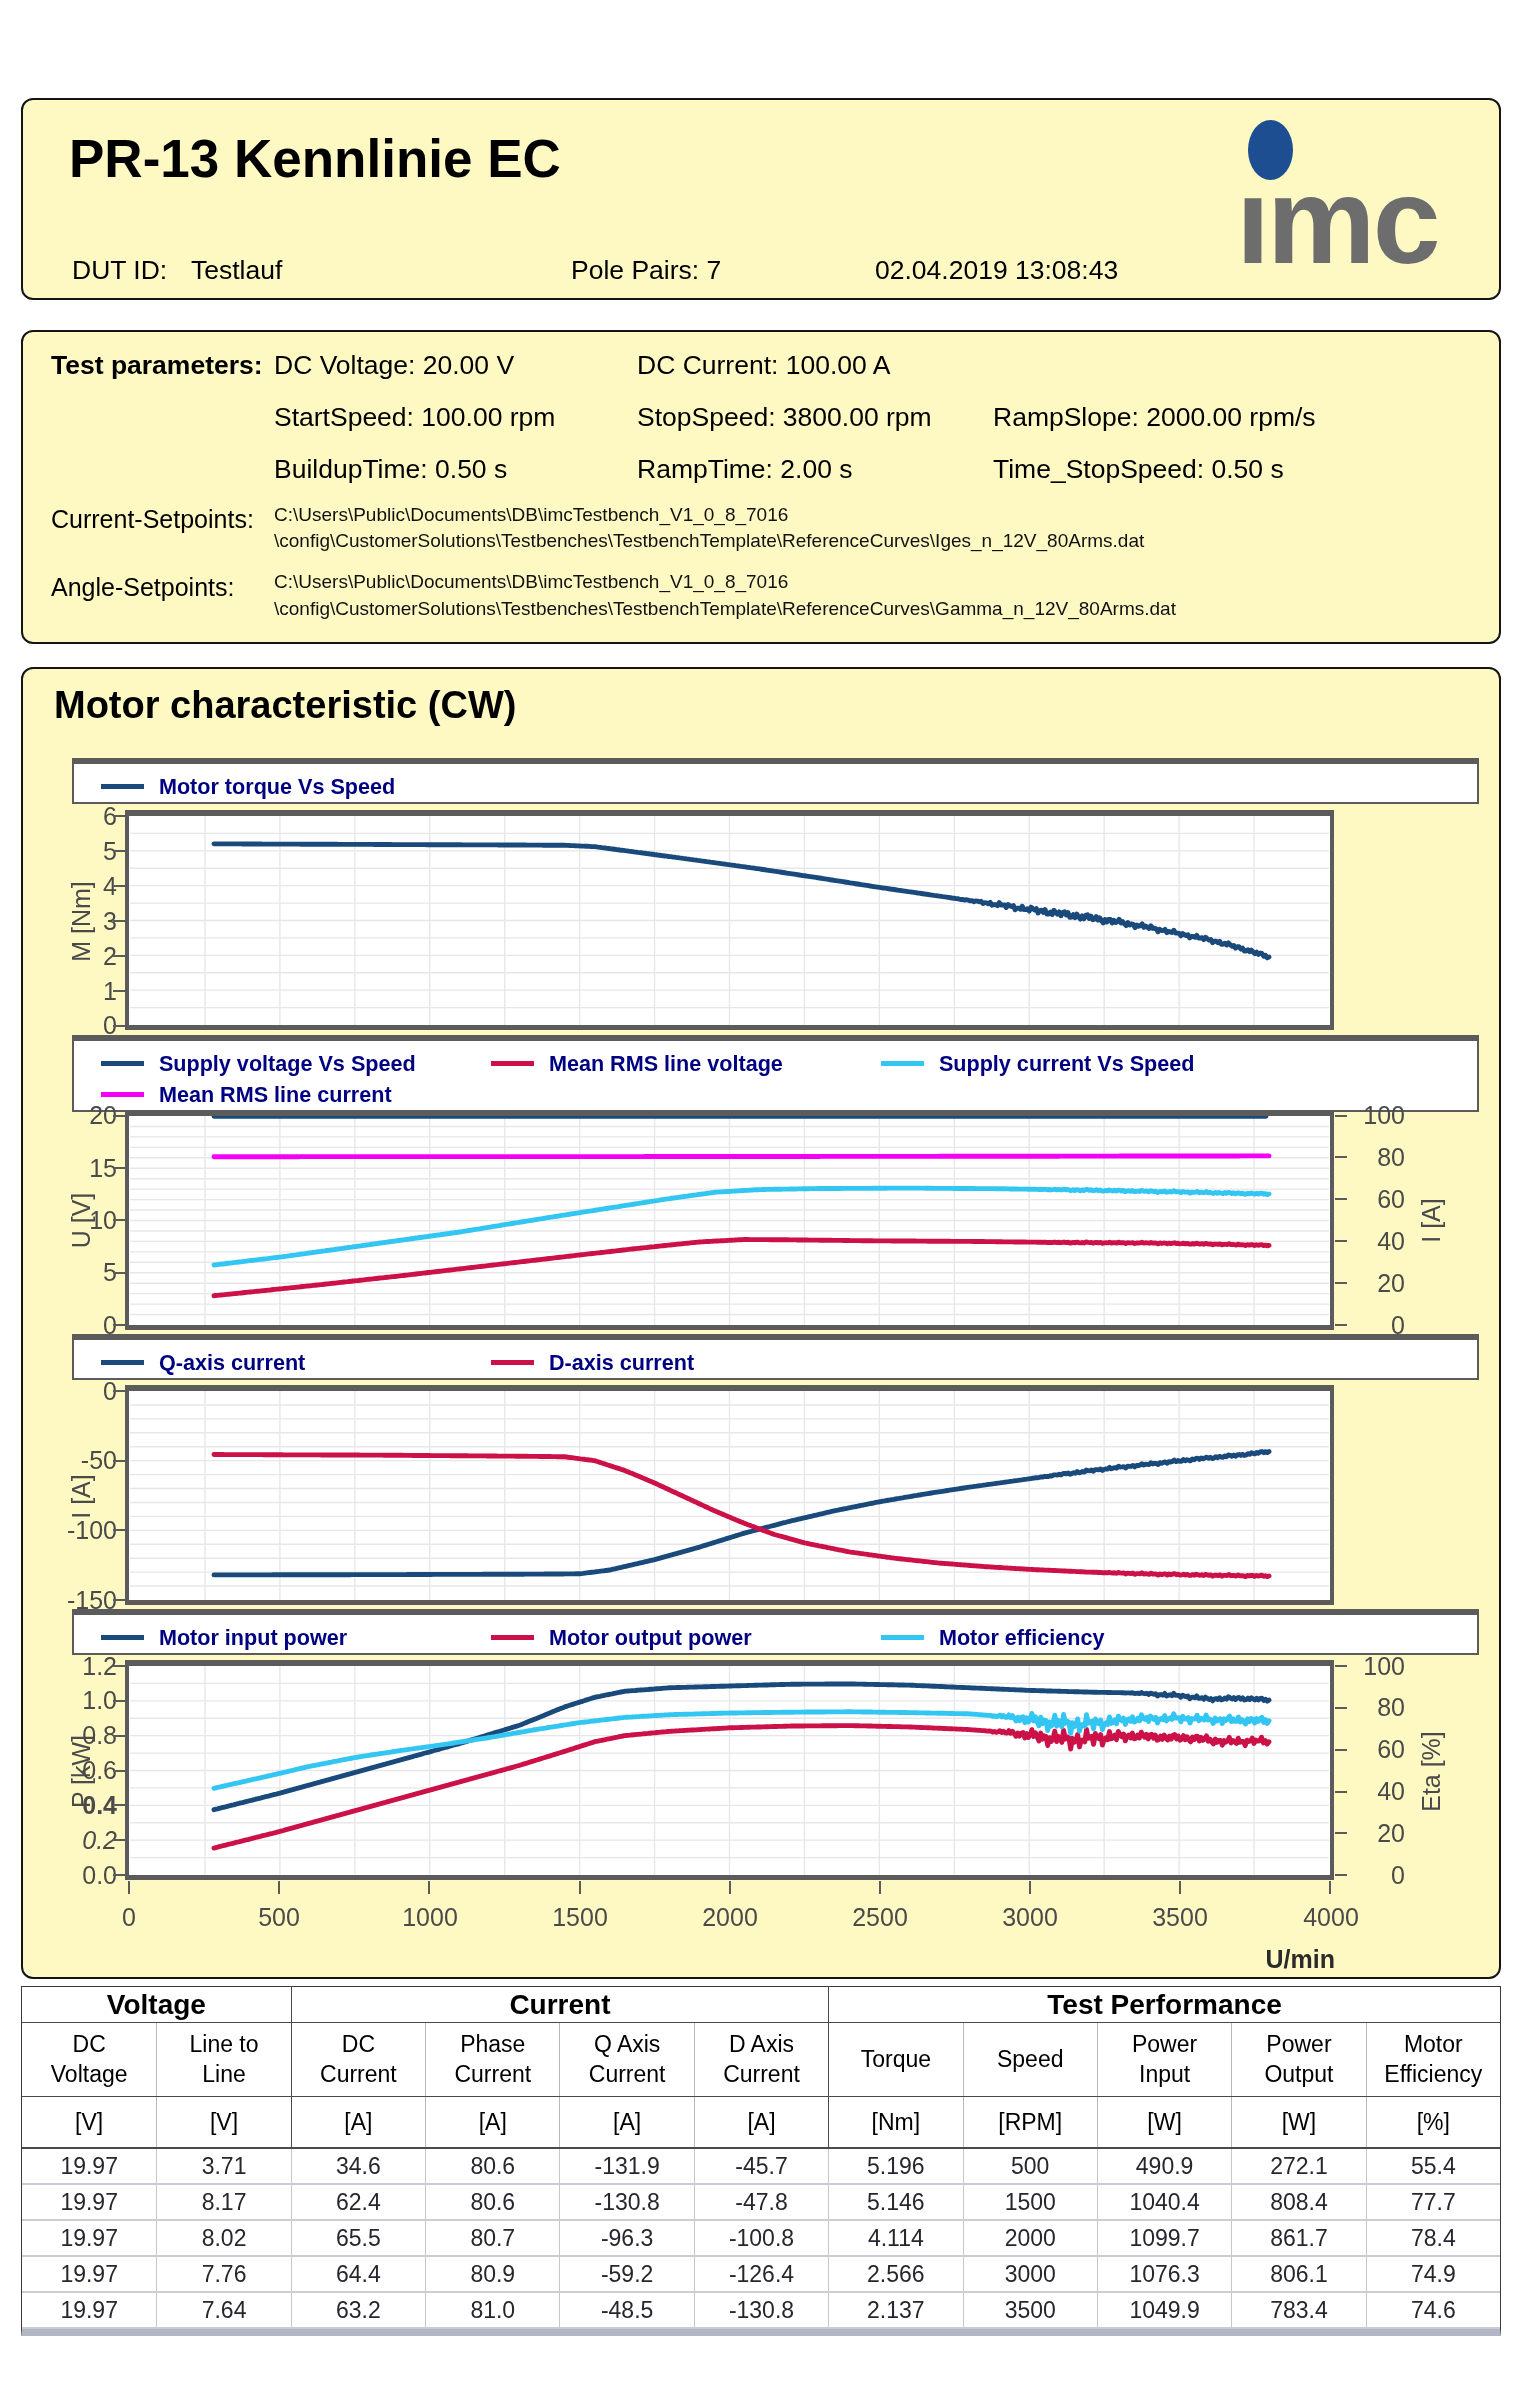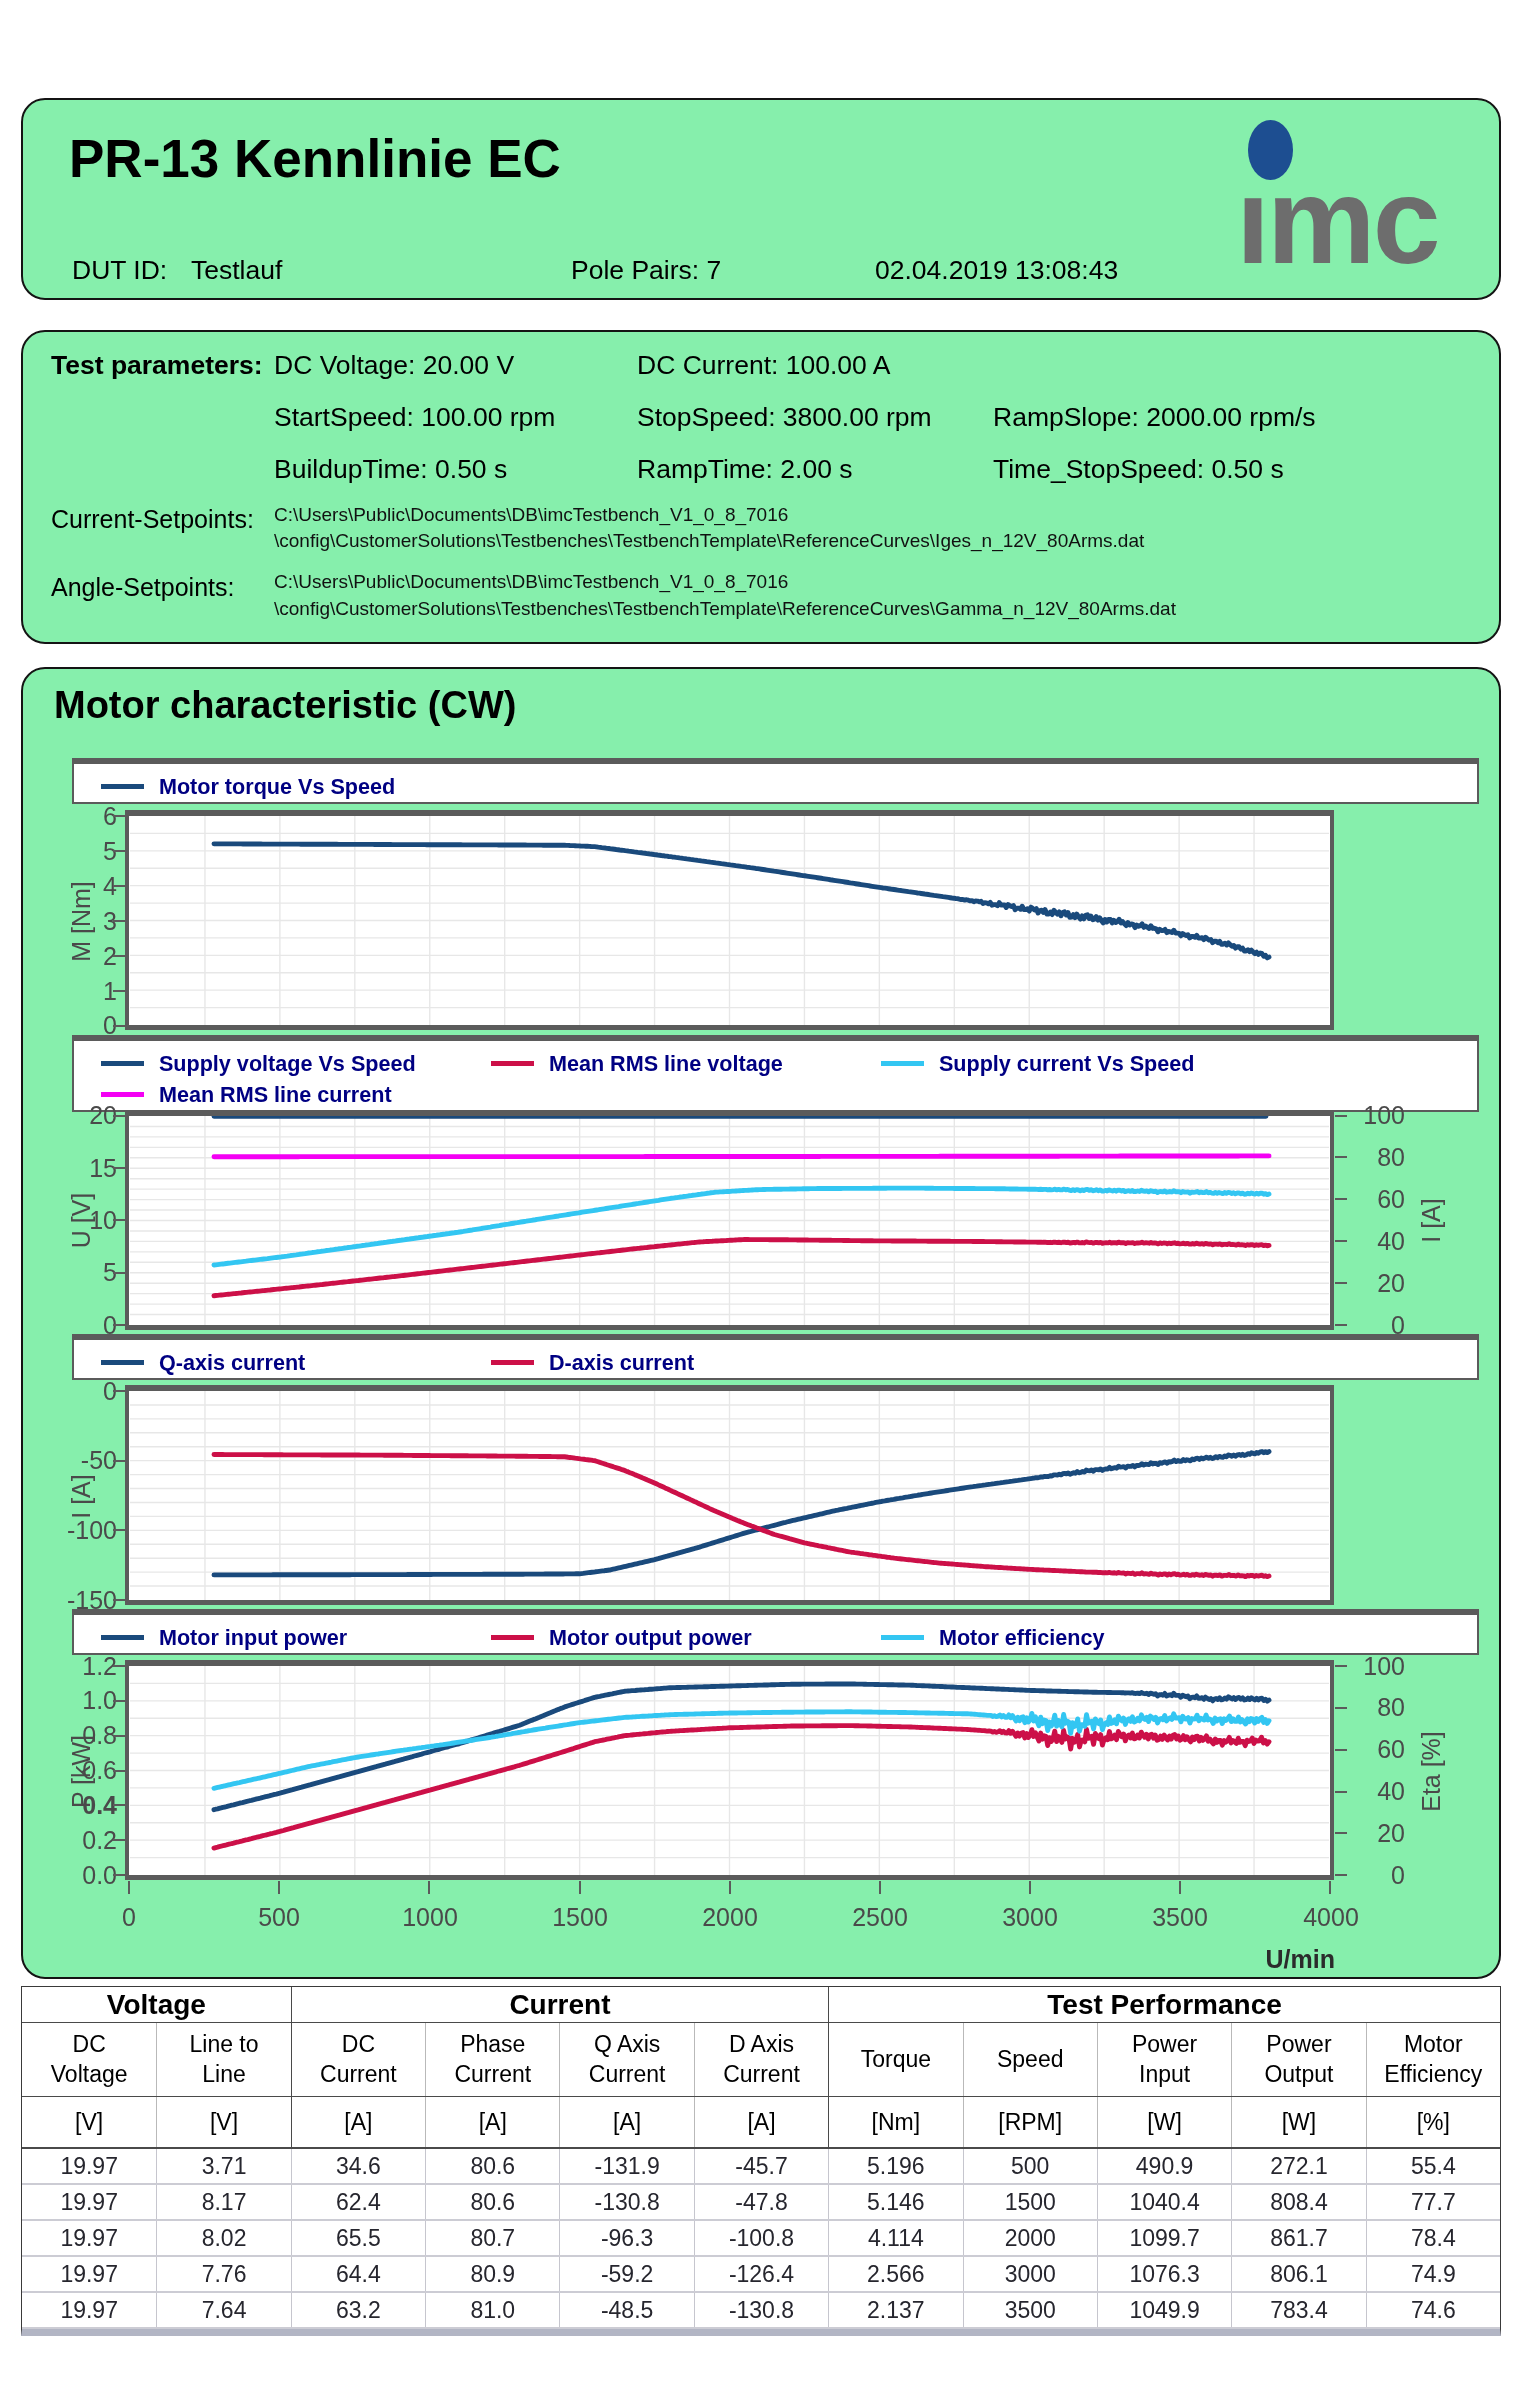--- a/index.html
+++ b/index.html
@@ -1,17 +1,17 @@
 <!DOCTYPE html>
 <html style="font-size:11.2px"><head>
 <meta charset="utf-8">
 <style>
   html,body{margin:0;padding:0;background:#ffffff;}
   body{width:1525px;height:2401px;position:relative;font-family:"Liberation Sans",sans-serif;overflow:hidden;}
-  .card{position:absolute;left:21px;width:1480px;background:#86efac;border:2.1px solid #141414;border-radius:24px;box-sizing:border-box;}
+  .card{position:absolute;left:21px;width:1480px;background:#fef9c3;border:2.1px solid #141414;border-radius:12px;box-sizing:border-box;}
   #header-card{top:98px;height:202px;}
   #params-card{top:330px;height:314px;}
   #chart-card{top:667px;height:1312px;}
   #table-card{position:absolute;left:21px;top:1986px;width:1480px;background:#fff;border:1.4px solid #3a3a3a;border-bottom:7px solid #b2b5c4;box-sizing:border-box;}
   
   .report-title{position:absolute;left:46px;top:28px;font-size:53px;font-weight:bold;color:#000;}
   .hmeta{position:absolute;top:155px;font-size:26.5px;color:#000;}
   #dut-label{left:49px;} #dut-value{left:168px;} #pole-pairs{left:548px;} #report-datetime{left:852px;}
   #logo{position:absolute;left:1159px;top:19.5px;width:293px;height:171px;}
   #logo-dot{position:absolute;left:66px;top:0px;width:45px;height:60px;border-radius:50%;}
@@ -320,21 +320,21 @@
             <line x1="0" x2="1721" y1="100.00000000000001" y2="100.00000000000001" stroke="#e7e7e7" stroke-width="2"></line>
             <line x1="0" x2="1721" y1="75" y2="75" stroke="#e7e7e7" stroke-width="2"></line>
             <line x1="0" x2="1721" y1="50.00000000000002" y2="50.00000000000002" stroke="#e7e7e7" stroke-width="2"></line>
             <line x1="0" x2="1721" y1="25.00000000000001" y2="25.00000000000001" stroke="#e7e7e7" stroke-width="2"></line>
             <polyline points="120.5,206.3 123.0,205.6 125.6,205.0 128.1,204.3 130.7,203.7 133.3,203.0 135.8,202.4 138.4,201.8 140.9,201.1 143.5,200.5 146.1,199.8 148.6,199.2 151.2,198.5 153.7,197.9 156.3,197.3 158.8,196.6 161.4,196.0 164.0,195.3 166.5,194.7 169.1,194.1 171.6,193.4 174.2,192.8 176.8,192.1 179.3,191.5 181.9,190.8 184.4,190.2 187.0,189.6 189.5,188.9 192.1,188.3 194.7,187.6 197.2,187.0 199.8,186.4 202.3,185.7 204.9,185.1 207.5,184.4 210.0,183.8 212.6,183.1 215.1,182.5 217.7,181.8 220.3,181.1 222.9,180.3 225.6,179.6 228.2,178.9 230.8,178.2 233.4,177.5 236.0,176.7 238.6,176.0 241.2,175.3 243.8,174.6 246.4,173.9 249.0,173.1 251.6,172.4 254.2,171.7 256.8,171.0 259.5,170.3 262.1,169.5 264.7,168.8 267.3,168.1 269.9,167.4 272.5,166.7 275.1,165.9 277.7,165.2 280.3,164.5 282.9,163.8 285.5,163.1 288.1,162.3 290.7,161.6 293.4,160.9 296.0,160.2 298.6,159.5 301.2,158.8 303.8,158.0 306.4,157.3 309.0,156.6 311.6,155.9 314.2,155.2 316.8,154.4 319.4,153.7 322.0,153.0 324.6,152.3 327.3,151.6 329.9,150.8 332.5,150.1 335.1,149.4 337.7,148.7 340.3,148.0 342.9,147.2 345.5,146.5 348.1,145.8 350.7,145.1 353.3,144.4 355.9,143.6 358.5,142.9 361.1,142.2 363.8,141.5 366.4,140.8 369.0,140.0 371.6,139.3 374.2,138.6 376.8,137.9 379.4,137.2 382.0,136.4 384.6,135.7 387.2,135.0 389.8,134.3 392.4,133.6 395.0,132.8 397.7,132.1 400.3,131.4 402.9,130.7 405.5,130.0 408.1,129.2 410.7,128.5 413.3,127.8 415.9,127.1 418.5,126.4 421.1,125.6 423.7,124.9 426.3,124.2 428.9,123.5 431.6,122.8 434.2,122.0 436.8,121.3 439.4,120.6 442.0,119.9 444.6,119.2 447.2,118.4 449.8,117.7 452.4,117.0 455.0,116.3 457.6,115.6 460.2,114.8 462.8,114.1 465.5,113.4 468.1,112.7 470.7,112.0 473.3,111.3 475.9,110.5 478.5,109.7 481.1,108.9 483.7,108.1 486.3,107.3 488.9,106.5 491.5,105.7 494.1,104.9 496.7,104.1 499.4,103.3 502.0,102.5 504.6,101.7 507.2,100.9 509.8,100.1 512.4,99.3 515.0,98.5 517.6,97.7 520.2,96.9 522.8,96.1 525.4,95.3 528.0,94.5 530.6,93.8 533.2,93.0 535.9,92.2 538.5,91.4 541.1,90.6 543.7,89.8 546.3,89.0 548.9,88.2 551.5,87.4 554.1,86.6 556.7,85.8 559.3,85.0 561.9,84.0 564.5,82.9 567.1,81.9 569.7,80.8 572.2,79.7 574.8,78.7 577.4,77.7 580.0,76.6 582.6,75.6 585.1,74.5 587.7,73.5 590.3,72.4 592.9,71.4 595.5,70.3 598.0,69.3 600.6,68.2 603.2,67.2 605.8,66.1 608.4,65.0 611.0,64.0 613.5,62.9 616.1,61.9 618.7,60.8 621.3,59.8 623.9,58.7 626.4,57.9 628.9,57.1 631.5,56.3 634.0,55.5 636.5,54.7 639.0,53.9 641.6,53.1 644.1,52.3 646.6,51.5 649.2,50.7 651.7,49.9 654.2,49.0 656.8,48.2 659.3,47.4 661.8,46.6 664.4,45.8 666.9,45.0 669.4,44.5 671.9,44.0 674.5,43.5 677.0,42.9 679.5,42.4 682.1,41.9 684.6,41.4 687.1,40.9 689.7,40.4 692.2,39.9 694.7,39.3 697.3,38.8 699.8,38.3 702.3,37.8 704.9,37.3 707.4,36.8 709.9,36.3 712.5,36.1 715.1,35.8 717.7,35.7 720.2,35.4 722.8,35.3 725.4,35.1 728.0,34.8 730.6,34.7 733.1,34.4 735.7,34.2 738.3,34.1 740.9,33.9 743.5,33.7 746.1,33.4 748.6,33.3 751.2,33.1 753.8,32.8 756.4,32.6 759.0,32.4 761.5,32.3 764.1,32.1 766.7,31.8 769.3,31.7 771.9,31.4 774.5,31.2 777.1,31.2 779.7,31.1 782.3,31.0 784.9,30.9 787.5,30.9 790.1,30.8 792.7,30.7 795.3,30.6 797.9,30.6 800.5,30.5 803.1,30.4 805.7,30.3 808.3,30.3 811.0,30.2 813.6,30.1 816.2,30.0 818.8,30.0 821.4,29.9 824.0,29.8 826.6,29.7 829.2,29.7 831.8,29.6 834.4,29.5 837.0,29.4 839.6,29.4 842.2,29.3 844.9,29.2 847.5,29.1 850.1,29.1 852.7,29.0 855.3,28.9 857.9,28.8 860.5,28.7 863.1,28.7 865.7,28.6 868.3,28.5 870.9,28.4 873.5,28.4 876.1,28.3 878.8,28.2 881.4,28.1 884.0,28.1 886.6,28.0 889.2,27.9 891.8,27.8 894.4,27.8 897.0,27.7 899.6,27.6 902.2,27.5 904.8,27.5 907.4,27.4 910.0,27.3 912.7,27.2 915.3,27.2 917.9,27.1 920.5,27.0 923.1,26.9 925.7,26.9 928.3,26.8 930.9,26.7 933.5,26.6 936.1,26.6 938.7,26.5 941.3,26.4 943.9,26.3 946.6,26.3 949.2,26.2 951.8,26.2 954.4,26.2 957.0,26.2 959.6,26.2 962.2,26.2 964.8,26.1 967.4,26.1 970.0,26.1 972.6,26.1 975.2,26.1 977.8,26.1 980.4,26.1 983.1,26.0 985.7,26.0 988.3,26.0 990.9,26.0 993.5,26.0 996.1,26.0 998.7,25.9 1001.3,25.9 1003.9,25.9 1006.5,25.9 1009.1,25.9 1011.7,25.9 1014.3,25.9 1017.0,25.8 1019.6,25.8 1022.2,25.8 1024.8,25.8 1027.4,25.8 1030.0,25.8 1032.6,25.7 1035.2,25.8 1037.8,25.9 1040.4,25.9 1043.0,26.0 1045.6,26.0 1048.2,26.1 1050.9,26.1 1053.5,26.2 1056.1,26.2 1058.7,26.3 1061.3,26.3 1063.9,26.4 1066.5,26.4 1069.1,26.5 1071.7,26.5 1074.3,26.6 1076.9,26.7 1079.5,26.7 1082.1,26.8 1084.8,26.8 1087.4,26.9 1090.0,26.9 1092.6,27.0 1095.2,27.0 1097.8,27.1 1100.4,27.1 1103.0,27.2 1105.6,27.2 1108.2,27.3 1110.8,27.3 1113.4,27.4 1116.0,27.4 1118.7,27.5 1121.3,27.6 1123.9,27.7 1126.5,27.8 1129.1,28.0 1131.7,28.1 1134.3,28.2 1136.9,28.3 1139.5,28.4 1142.1,28.5 1144.7,28.6 1147.3,28.7 1149.9,28.9 1152.5,29.0 1155.2,29.1 1157.8,29.2 1160.4,29.3 1163.0,29.4 1165.6,29.5 1168.2,29.7 1170.8,29.8 1173.4,29.9 1176.0,30.0 1178.6,30.1 1181.2,30.2 1183.8,30.3 1186.4,30.5 1189.1,30.6 1191.7,30.7 1194.3,30.8 1196.9,30.9 1199.5,31.0 1202.1,31.1 1204.7,31.2 1207.3,31.4 1209.9,31.5 1212.5,31.6 1215.1,31.7 1217.7,31.8 1220.3,31.9 1223.0,32.0 1225.6,32.2 1228.2,32.3 1230.8,32.4 1233.4,32.5 1236.0,32.6 1238.6,32.7 1241.2,32.8 1243.8,33.0 1246.4,33.1 1249.0,33.2 1251.6,33.3 1254.2,33.4 1256.9,33.5 1259.5,33.6 1262.1,33.8 1264.7,33.9 1267.3,34.0 1269.9,34.1 1272.5,34.2 1275.1,34.3 1277.7,34.4 1280.3,34.5 1282.9,34.7 1285.5,34.8 1288.1,34.9 1290.8,35.0 1293.4,35.1 1296.0,35.2 1298.6,35.2 1301.2,35.3 1303.8,35.4 1306.4,35.5 1309.0,35.5 1311.6,35.6 1314.2,35.7 1316.8,35.8 1319.4,35.8 1322.0,35.9 1324.6,36.0 1327.3,36.1 1329.9,36.1 1332.5,36.2 1335.1,36.3 1337.7,36.4 1340.3,36.4 1342.9,36.5 1345.5,36.6 1348.1,36.7 1350.7,36.7 1353.3,36.8 1355.9,36.9 1358.5,37.0 1361.2,37.0 1363.8,37.1 1366.4,37.2 1369.0,37.3 1371.6,37.3 1374.2,37.4 1376.8,37.5 1379.4,37.5 1382.0,37.6 1384.5,37.6 1387.1,37.7 1389.7,37.8 1392.3,37.8 1394.9,37.8 1397.5,37.9 1400.0,37.9 1402.6,38.0 1405.2,38.0 1407.8,38.1 1410.4,38.2 1412.9,38.2 1415.5,38.3 1418.1,38.3 1420.7,38.3 1423.3,38.4 1425.8,38.3 1428.4,38.8 1431.0,38.6 1433.6,38.5 1436.2,38.9 1438.8,38.3 1441.3,39.3 1443.9,39.4 1446.5,38.9 1449.1,39.7 1451.7,38.1 1454.2,39.3 1456.8,39.8 1459.4,39.2 1462.0,41.0 1464.6,38.9 1467.2,39.7 1469.7,40.7 1472.3,39.8 1474.9,43.0 1477.5,41.2 1480.1,41.0 1482.6,41.9 1485.2,39.4 1487.8,43.0 1490.4,41.9 1493.0,41.3 1495.5,42.6 1498.1,39.2 1500.7,42.0 1503.3,42.2 1505.9,42.1 1508.4,44.9 1510.9,41.9 1513.5,43.3 1516.0,44.2 1518.5,43.1 1521.1,47.0 1523.6,45.0 1526.1,44.7 1528.7,45.7 1531.2,43.0 1533.7,46.3 1536.2,46.3 1538.8,45.5 1541.3,47.8 1543.8,44.7 1546.4,46.5 1548.9,48.1 1551.4,46.7 1554.0,50.0 1556.5,47.5 1559.0,46.7 1561.6,48.1 1564.1,45.6 1566.6,48.5 1569.1,47.9 1571.7,45.9 1574.2,47.5 1576.7,44.2 1579.3,45.8 1581.8,47.3 1584.3,45.4 1586.9,48.1 1589.4,45.6 1591.9,45.1 1594.5,47.6 1597.0,45.7 1599.5,48.8 1602.0,48.2 1604.6,46.1 1607.1,48.1 1609.6,45.5 1612.2,47.3 1614.7,48.9 1617.2,46.4 1619.8,48.7 1622.3,46.4 1624.8,46.3 1627.4,49.4 1629.9,47.7 1632.4,50.4 1634.9,48.8" fill="none" stroke="#1a4a7c" stroke-width="7" stroke-linejoin="round" stroke-linecap="round"></polyline>
             <polyline points="120.5,261.3 123.0,260.6 125.6,260.0 128.1,259.3 130.7,258.7 133.3,258.0 135.8,257.4 138.4,256.8 140.9,256.1 143.5,255.5 146.1,254.8 148.6,254.2 151.2,253.5 153.7,252.9 156.3,252.3 158.8,251.6 161.4,251.0 164.0,250.3 166.5,249.7 169.1,249.1 171.6,248.4 174.2,247.8 176.8,247.1 179.3,246.5 181.9,245.8 184.4,245.2 187.0,244.6 189.5,243.9 192.1,243.3 194.7,242.6 197.2,242.0 199.8,241.4 202.3,240.7 204.9,240.1 207.5,239.4 210.0,238.8 212.6,238.1 215.1,237.5 217.7,236.8 220.3,236.1 222.9,235.3 225.6,234.6 228.2,233.9 230.8,233.2 233.4,232.5 236.0,231.7 238.6,231.0 241.2,230.3 243.8,229.6 246.4,228.9 249.0,228.1 251.6,227.4 254.2,226.7 256.8,226.0 259.5,225.3 262.1,224.5 264.7,223.8 267.3,223.1 269.9,222.4 272.5,221.7 275.1,220.9 277.7,220.2 280.3,219.5 282.9,218.8 285.5,218.1 288.1,217.3 290.7,216.6 293.4,215.9 296.0,215.2 298.6,214.5 301.2,213.8 303.8,213.0 306.4,212.3 309.0,211.6 311.6,210.9 314.2,210.2 316.8,209.4 319.4,208.7 322.0,208.0 324.6,207.3 327.3,206.6 329.9,205.8 332.5,205.1 335.1,204.4 337.7,203.7 340.3,203.0 342.9,202.2 345.5,201.5 348.1,200.8 350.7,200.1 353.3,199.4 355.9,198.6 358.5,197.9 361.1,197.2 363.8,196.5 366.4,195.8 369.0,195.0 371.6,194.3 374.2,193.6 376.8,192.9 379.4,192.2 382.0,191.4 384.6,190.7 387.2,190.0 389.8,189.3 392.4,188.6 395.0,187.8 397.7,187.1 400.3,186.4 402.9,185.7 405.5,185.0 408.1,184.2 410.7,183.5 413.3,182.8 415.9,182.1 418.5,181.4 421.1,180.6 423.7,179.9 426.3,179.2 428.9,178.5 431.6,177.8 434.2,177.0 436.8,176.3 439.4,175.6 442.0,174.9 444.6,174.2 447.2,173.4 449.8,172.7 452.4,172.0 455.0,171.3 457.6,170.6 460.2,169.8 462.8,169.1 465.5,168.4 468.1,167.7 470.7,167.0 473.3,166.3 475.9,165.5 478.5,164.8 481.1,164.1 483.7,163.4 486.3,162.7 488.9,161.9 491.5,161.2 494.1,160.5 496.7,159.8 499.4,159.1 502.0,158.3 504.6,157.6 507.2,156.9 509.8,156.2 512.4,155.5 515.0,154.7 517.6,154.0 520.2,153.3 522.8,152.6 525.4,151.9 528.0,151.1 530.6,150.4 533.2,149.7 535.9,149.0 538.5,148.3 541.1,147.5 543.7,146.8 546.3,146.1 548.9,145.4 551.5,144.7 554.1,143.9 556.7,143.2 559.3,142.5 561.9,141.7 564.5,140.9 567.1,140.1 569.7,139.3 572.2,138.5 574.8,137.7 577.4,136.9 580.0,136.1 582.6,135.3 585.1,134.5 587.7,133.7 590.3,132.9 592.9,132.1 595.5,131.3 598.0,130.5 600.6,129.7 603.2,128.9 605.8,128.1 608.4,127.3 611.0,126.5 613.5,125.7 616.1,124.9 618.7,124.1 621.3,123.3 623.9,122.5 626.4,121.7 628.9,120.9 631.5,120.1 634.0,119.3 636.5,118.5 639.0,117.6 641.6,116.8 644.1,116.0 646.6,115.2 649.2,114.4 651.7,113.6 654.2,112.8 656.8,112.0 659.3,111.2 661.8,110.4 664.4,109.6 666.9,108.7 669.4,108.2 671.9,107.7 674.5,107.2 677.0,106.7 679.5,106.2 682.1,105.7 684.6,105.1 687.1,104.6 689.7,104.1 692.2,103.6 694.7,103.1 697.3,102.6 699.8,102.1 702.3,101.5 704.9,101.0 707.4,100.5 709.9,100.0 712.5,99.7 715.1,99.5 717.7,99.3 720.2,99.0 722.8,98.7 725.4,98.5 728.0,98.2 730.6,98.0 733.1,97.7 735.7,97.5 738.3,97.2 740.9,97.0 743.5,96.8 746.1,96.5 748.6,96.2 751.2,96.0 753.8,95.8 756.4,95.5 759.0,95.3 761.5,95.0 764.1,94.7 766.7,94.5 769.3,94.3 771.9,94.0 774.5,93.8 777.1,93.6 779.7,93.4 782.3,93.3 784.9,93.1 787.5,93.0 790.1,92.8 792.7,92.7 795.3,92.5 797.9,92.4 800.5,92.2 803.1,92.1 805.7,91.9 808.3,91.8 811.0,91.6 813.6,91.5 816.2,91.3 818.8,91.2 821.4,91.0 824.0,90.9 826.6,90.7 829.2,90.6 831.8,90.4 834.4,90.3 837.0,90.1 839.6,90.0 842.2,89.8 844.9,89.7 847.5,89.5 850.1,89.4 852.7,89.2 855.3,89.1 857.9,88.9 860.5,88.7 863.1,88.7 865.7,88.6 868.3,88.5 870.9,88.4 873.5,88.4 876.1,88.3 878.8,88.2 881.4,88.1 884.0,88.1 886.6,88.0 889.2,87.9 891.8,87.8 894.4,87.8 897.0,87.7 899.6,87.6 902.2,87.5 904.8,87.5 907.4,87.4 910.0,87.3 912.7,87.2 915.3,87.2 917.9,87.1 920.5,87.0 923.1,86.9 925.7,86.9 928.3,86.8 930.9,86.7 933.5,86.6 936.1,86.6 938.7,86.5 941.3,86.4 943.9,86.3 946.6,86.3 949.2,86.2 951.8,86.2 954.4,86.2 957.0,86.2 959.6,86.1 962.2,86.1 964.8,86.1 967.4,86.1 970.0,86.0 972.6,86.0 975.2,86.0 977.8,86.0 980.4,86.0 983.1,85.9 985.7,85.9 988.3,85.9 990.9,85.9 993.5,85.8 996.1,85.8 998.7,85.8 1001.3,85.8 1003.9,85.7 1006.5,85.7 1009.1,85.7 1011.7,85.7 1014.3,85.7 1017.0,85.6 1019.6,85.6 1022.2,85.6 1024.8,85.6 1027.4,85.5 1030.0,85.5 1032.6,85.5 1035.2,85.6 1037.8,85.6 1040.4,85.7 1043.0,85.7 1045.6,85.8 1048.2,85.9 1050.9,85.9 1053.5,86.0 1056.1,86.0 1058.7,86.1 1061.3,86.2 1063.9,86.2 1066.5,86.3 1069.1,86.3 1071.7,86.4 1074.3,86.5 1076.9,86.5 1079.5,86.6 1082.1,86.7 1084.8,86.7 1087.4,86.8 1090.0,86.8 1092.6,86.9 1095.2,87.0 1097.8,87.0 1100.4,87.1 1103.0,87.1 1105.6,87.2 1108.2,87.3 1110.8,87.3 1113.4,87.4 1116.0,87.4 1118.7,87.5 1121.3,87.6 1123.9,87.7 1126.5,87.8 1129.1,88.0 1131.7,88.1 1134.3,88.2 1136.9,88.3 1139.5,88.4 1142.1,88.5 1144.7,88.6 1147.3,88.7 1149.9,88.9 1152.5,89.0 1155.2,89.1 1157.8,89.2 1160.4,89.3 1163.0,89.4 1165.6,89.5 1168.2,89.7 1170.8,89.8 1173.4,89.9 1176.0,90.0 1178.6,90.1 1181.2,90.2 1183.8,90.3 1186.4,90.5 1189.1,90.6 1191.7,90.7 1194.3,90.8 1196.9,90.9 1199.5,91.0 1202.1,91.1 1204.7,91.3 1207.3,91.5 1209.9,91.6 1212.4,91.8 1215.0,92.0 1217.6,92.3 1220.2,92.5 1222.8,92.7 1225.4,92.8 1227.9,93.0 1230.5,93.4 1233.1,93.3 1235.7,93.4 1238.3,94.9 1240.8,94.0 1243.4,95.2 1246.0,94.4 1248.6,92.9 1251.2,95.5 1253.7,93.6 1256.3,96.0 1258.9,96.3 1261.5,92.8 1264.1,96.5 1266.7,93.7 1269.2,97.1 1271.8,100.9 1274.3,96.1 1276.8,100.7 1279.4,96.2 1281.9,95.5 1284.4,103.3 1287.0,97.0 1289.5,102.5 1292.0,99.4 1294.5,91.4 1297.1,101.2 1299.6,95.7 1302.1,101.9 1304.7,107.6 1307.2,96.3 1309.7,105.0 1312.3,100.1 1314.8,100.8 1317.3,114.2 1319.9,102.8 1322.4,108.3 1324.9,104.2 1327.4,93.5 1330.0,108.6 1332.5,100.8 1335.0,105.0 1337.6,109.6 1340.1,92.5 1342.6,104.8 1345.2,101.7 1347.7,103.1 1350.2,119.2 1352.8,103.8 1355.3,109.5 1357.8,107.7 1360.3,98.2 1362.9,116.2 1365.4,106.4 1367.9,106.3 1370.5,108.9 1373.0,91.1 1375.5,103.9 1378.1,102.1 1380.6,100.8 1383.1,112.5 1385.7,96.9 1388.2,102.0 1390.7,104.2 1393.3,98.5 1395.8,113.6 1398.3,105.0 1400.8,103.0 1403.4,105.9 1405.9,94.1 1408.4,104.6 1411.0,103.2 1413.5,99.3 1416.0,105.7 1418.6,93.9 1421.1,98.0 1423.6,101.5 1426.2,97.6 1428.7,107.4 1431.2,100.7 1433.7,99.0 1436.3,103.1 1438.8,96.3 1441.3,104.6 1443.9,103.6 1446.4,99.0 1448.9,103.4 1451.5,95.0 1454.0,98.7 1456.5,102.3 1459.1,98.1 1461.6,104.8 1464.1,99.0 1466.6,97.9 1469.2,103.5 1471.7,99.2 1474.2,106.6 1476.8,105.5 1479.3,100.6 1481.8,105.3 1484.4,99.0 1486.9,102.9 1489.4,106.2 1492.0,100.4 1494.5,105.1 1497.0,99.3 1499.5,98.4 1502.1,104.7 1504.6,100.4 1507.1,106.4 1509.7,104.9 1512.2,99.9 1514.7,105.9 1517.3,101.6 1519.8,105.7 1522.3,108.9 1524.9,101.9 1527.4,105.9 1529.9,101.2 1532.4,100.9 1535.0,107.7 1537.5,102.4 1540.0,106.7 1542.6,104.9 1545.1,100.3 1547.6,107.9 1550.2,105.0 1552.7,108.9 1555.2,111.9 1557.8,104.7 1560.3,109.7 1562.8,106.8 1565.4,107.0 1567.9,113.7 1570.4,107.1 1572.9,109.3 1575.5,107.2 1578.0,102.5 1580.5,110.4 1583.1,106.9 1585.6,109.0 1588.1,111.1 1590.7,103.6 1593.2,109.5 1595.7,108.2 1598.3,108.3 1600.8,114.3 1603.3,106.5 1605.8,108.3 1608.4,107.4 1610.9,103.3 1613.4,111.1 1616.1,106.3 1618.8,107.8 1621.5,107.3 1624.2,102.3 1626.9,110.6 1629.6,106.9 1632.3,112.1 1634.9,108.7" fill="none" stroke="#cc1048" stroke-width="7" stroke-linejoin="round" stroke-linecap="round"></polyline>
             <polyline points="120.5,175.5 123.1,174.9 125.7,174.3 128.3,173.7 130.9,173.1 133.5,172.6 136.1,172.0 138.8,171.4 141.4,170.8 144.0,170.2 146.6,169.6 149.2,169.0 151.8,168.4 154.4,167.8 157.0,167.3 159.7,166.7 162.3,166.1 164.9,165.5 167.5,164.9 170.1,164.3 172.7,163.7 175.3,163.1 177.9,162.5 180.6,161.9 183.2,161.4 185.8,160.8 188.4,160.2 191.0,159.6 193.6,159.0 196.2,158.4 198.8,157.8 201.4,157.2 203.9,156.6 206.5,156.0 209.1,155.4 211.7,154.8 214.3,154.2 216.8,153.6 219.4,153.0 222.0,152.4 224.6,151.8 227.2,151.2 229.8,150.6 232.3,150.0 234.9,149.4 237.5,148.8 240.1,148.2 242.7,147.6 245.2,147.0 247.8,146.4 250.4,145.8 253.0,145.2 255.6,144.6 258.1,144.0 260.7,143.5 263.3,143.0 265.9,142.5 268.5,142.0 271.1,141.5 273.6,141.0 276.2,140.5 278.8,140.0 281.4,139.5 284.0,139.0 286.5,138.5 289.1,138.0 291.7,137.4 294.3,136.9 296.9,136.4 299.5,135.9 302.0,135.4 304.6,134.9 307.2,134.4 309.8,133.9 312.4,133.4 314.9,132.9 317.5,132.4 320.1,131.9 322.7,131.4 325.3,131.0 327.9,130.6 330.4,130.2 333.0,129.8 335.6,129.4 338.2,129.0 340.8,128.6 343.3,128.2 345.9,127.8 348.5,127.4 351.1,127.0 353.7,126.6 356.2,126.3 358.8,125.9 361.4,125.5 364.0,125.1 366.6,124.7 369.2,124.3 371.7,123.9 374.3,123.5 376.9,123.1 379.5,122.7 382.1,122.3 384.6,121.9 387.2,121.5 389.8,121.1 392.4,120.8 395.0,120.4 397.6,120.1 400.1,119.7 402.7,119.3 405.3,119.0 407.9,118.6 410.5,118.3 413.0,117.9 415.6,117.5 418.2,117.2 420.8,116.8 423.4,116.5 425.9,116.1 428.5,115.7 431.1,115.4 433.7,115.0 436.3,114.7 438.9,114.3 441.4,113.9 444.0,113.6 446.6,113.2 449.2,112.9 451.8,112.5 454.3,112.1 456.9,111.7 459.5,111.3 462.1,110.9 464.7,110.5 467.3,110.1 469.8,109.7 472.4,109.3 475.0,108.9 477.6,108.5 480.2,108.1 482.7,107.7 485.3,107.4 487.9,107.0 490.5,106.6 493.1,106.2 495.6,105.8 498.2,105.4 500.8,105.0 503.4,104.6 506.0,104.2 508.6,103.8 511.1,103.4 513.7,103.0 516.3,102.6 518.9,102.2 521.5,101.7 524.0,101.3 526.6,100.8 529.2,100.4 531.8,99.9 534.4,99.5 537.0,99.0 539.5,98.6 542.1,98.2 544.7,97.7 547.3,97.3 549.9,96.8 552.4,96.4 555.0,95.9 557.6,95.5 560.2,95.1 562.8,94.6 565.3,94.2 567.9,93.7 570.5,93.3 573.1,92.8 575.7,92.4 578.3,91.9 580.8,91.5 583.4,91.1 586.0,90.7 588.6,90.3 591.2,89.9 593.7,89.5 596.3,89.1 598.9,88.6 601.5,88.2 604.1,87.8 606.7,87.4 609.2,87.0 611.8,86.6 614.4,86.2 617.0,85.8 619.6,85.4 622.1,85.0 624.7,84.6 627.3,84.2 629.9,83.7 632.5,83.3 635.0,82.9 637.6,82.5 640.2,82.1 642.8,81.7 645.4,81.3 648.0,81.0 650.5,80.7 653.1,80.4 655.7,80.1 658.3,79.8 660.9,79.5 663.4,79.2 666.0,78.9 668.6,78.6 671.2,78.3 673.8,78.0 676.4,77.7 678.9,77.4 681.5,77.1 684.1,76.8 686.7,76.5 689.3,76.2 691.8,75.9 694.4,75.6 697.0,75.3 699.6,75.0 702.2,74.7 704.7,74.4 707.3,74.1 709.9,73.8 712.5,73.6 715.1,73.5 717.7,73.3 720.2,73.2 722.8,73.0 725.4,72.9 728.0,72.7 730.6,72.6 733.1,72.4 735.7,72.2 738.3,72.1 740.9,71.9 743.5,71.8 746.1,71.6 748.6,71.5 751.2,71.3 753.8,71.1 756.4,71.0 759.0,70.8 761.5,70.7 764.1,70.5 766.7,70.4 769.3,70.2 771.9,70.1 774.5,69.9 777.1,69.8 779.7,69.8 782.3,69.7 784.9,69.6 787.5,69.5 790.1,69.5 792.7,69.4 795.3,69.3 797.9,69.2 800.5,69.2 803.1,69.1 805.7,69.0 808.3,69.0 811.0,68.9 813.6,68.8 816.2,68.7 818.8,68.7 821.4,68.6 824.0,68.5 826.6,68.4 829.2,68.4 831.8,68.3 834.4,68.2 837.0,68.2 839.6,68.1 842.2,68.0 844.9,67.9 847.5,67.9 850.1,67.8 852.7,67.7 855.3,67.6 857.9,67.6 860.5,67.5 863.1,67.5 865.7,67.4 868.3,67.4 870.9,67.4 873.5,67.3 876.1,67.3 878.8,67.2 881.4,67.2 884.0,67.2 886.6,67.1 889.2,67.1 891.8,67.1 894.4,67.0 897.0,67.0 899.6,67.0 902.2,66.9 904.8,66.9 907.4,66.8 910.0,66.8 912.7,66.8 915.3,66.7 917.9,66.7 920.5,66.7 923.1,66.6 925.7,66.6 928.3,66.6 930.9,66.5 933.5,66.5 936.1,66.4 938.7,66.4 941.3,66.4 943.9,66.3 946.6,66.3 949.2,66.3 951.8,66.3 954.4,66.2 957.0,66.2 959.6,66.2 962.2,66.2 964.8,66.2 967.4,66.2 970.0,66.1 972.6,66.1 975.2,66.1 977.8,66.1 980.4,66.1 983.1,66.0 985.7,66.0 988.3,66.0 990.9,66.0 993.5,66.0 996.1,66.0 998.7,65.9 1001.3,65.9 1003.9,65.9 1006.5,65.9 1009.1,65.9 1011.7,65.8 1014.3,65.8 1017.0,65.8 1019.6,65.8 1022.2,65.8 1024.8,65.8 1027.4,65.7 1030.0,65.7 1032.6,65.7 1035.2,65.7 1037.8,65.8 1040.4,65.8 1043.0,65.8 1045.6,65.9 1048.2,65.9 1050.9,66.0 1053.5,66.0 1056.1,66.0 1058.7,66.1 1061.3,66.1 1063.9,66.1 1066.5,66.2 1069.1,66.2 1071.7,66.2 1074.3,66.3 1076.9,66.3 1079.5,66.4 1082.1,66.4 1084.8,66.4 1087.4,66.5 1090.0,66.5 1092.6,66.5 1095.2,66.6 1097.8,66.6 1100.4,66.6 1103.0,66.7 1105.6,66.7 1108.2,66.8 1110.8,66.8 1113.4,66.8 1116.0,66.9 1118.7,66.9 1121.3,67.0 1123.9,67.0 1126.5,67.1 1129.1,67.1 1131.7,67.2 1134.3,67.2 1136.9,67.3 1139.5,67.3 1142.1,67.4 1144.7,67.4 1147.3,67.5 1149.9,67.6 1152.5,67.6 1155.2,67.7 1157.8,67.7 1160.4,67.8 1163.0,67.8 1165.6,67.9 1168.2,67.9 1170.8,68.0 1173.4,68.0 1176.0,68.1 1178.6,68.2 1181.2,68.2 1183.8,68.3 1186.4,68.3 1189.1,68.4 1191.7,68.4 1194.3,68.5 1196.9,68.5 1199.5,68.6 1202.1,68.6 1204.7,68.7 1207.3,68.9 1209.9,69.1 1212.4,69.3 1215.0,69.5 1217.6,69.7 1220.2,69.9 1222.8,70.1 1225.4,70.3 1227.9,70.5 1230.5,70.9 1233.1,70.8 1235.7,70.9 1238.3,72.4 1240.8,71.5 1243.4,72.7 1246.0,71.9 1248.6,70.3 1251.2,73.0 1253.7,71.1 1256.3,73.6 1258.9,73.8 1261.5,70.2 1264.1,74.1 1266.7,71.1 1269.2,74.8 1271.8,78.8 1274.3,73.5 1276.8,78.6 1279.4,73.6 1281.9,72.9 1284.4,81.3 1287.0,74.4 1289.5,80.4 1292.0,77.0 1294.5,68.1 1297.1,78.9 1299.6,72.8 1302.1,79.6 1304.7,85.8 1307.2,73.4 1309.7,82.8 1312.3,77.5 1314.8,78.2 1317.3,92.7 1319.9,80.4 1322.4,86.2 1324.9,81.8 1327.4,70.5 1330.0,86.4 1332.5,78.1 1335.0,82.6 1337.6,87.3 1340.1,69.6 1342.6,82.2 1345.2,79.2 1347.7,80.6 1350.2,96.7 1352.8,81.3 1355.3,87.0 1357.8,85.2 1360.3,76.0 1362.9,93.6 1365.4,84.2 1367.9,84.1 1370.5,86.6 1373.0,69.9 1375.5,82.1 1378.1,80.4 1380.6,79.2 1383.1,90.2 1385.7,75.9 1388.2,80.6 1390.7,82.7 1393.3,77.5 1395.8,91.4 1398.3,83.5 1400.8,81.6 1403.4,84.0 1405.9,73.1 1408.4,82.5 1411.0,81.1 1413.5,77.4 1416.0,83.0 1418.6,72.1 1421.1,75.6 1423.6,78.7 1426.2,74.9 1428.7,83.9 1431.2,77.5 1433.7,75.8 1436.3,79.4 1438.8,72.9 1441.3,80.5 1443.9,79.2 1446.5,75.1 1449.1,78.7 1451.7,70.1 1454.2,75.0 1456.8,76.6 1459.4,73.6 1462.0,79.6 1464.6,71.9 1467.2,73.9 1469.7,76.7 1472.3,73.6 1474.9,81.8 1477.5,76.3 1480.1,75.4 1482.6,77.1 1485.2,71.2 1487.8,78.8 1490.4,75.9 1493.0,74.3 1495.5,76.7 1498.1,68.7 1500.7,74.7 1503.3,74.7 1505.9,74.1 1508.5,79.9 1511.0,72.2 1513.6,75.7 1516.2,76.1 1518.8,74.2 1521.4,81.9 1523.9,75.5 1526.5,76.3 1529.1,75.9 1531.7,70.6 1534.3,78.6 1536.9,75.0 1539.4,76.1 1542.0,77.6 1544.6,70.5 1547.2,77.5 1549.8,76.0 1552.3,77.7 1554.9,82.5 1557.5,74.6 1560.1,78.7 1562.7,76.5 1565.2,75.7 1567.8,82.6 1570.4,75.7 1573.0,78.2 1575.6,75.7 1578.2,71.9 1580.7,79.8 1583.3,75.7 1585.9,79.3 1588.5,79.5 1591.1,73.3 1593.6,80.2 1596.2,76.9 1598.8,80.3 1601.4,83.3 1604.0,75.7 1606.6,80.0 1609.1,75.4 1611.7,76.2 1614.3,81.9 1616.9,75.5 1619.5,79.7 1622.0,75.7 1624.6,73.7 1627.2,81.0 1629.8,76.8 1632.4,82.4 1634.9,78.6" fill="none" stroke="#33c6f2" stroke-width="7" stroke-linejoin="round" stroke-linecap="round"></polyline>
           </svg></div>
         <div class="ytick" style="top: 252px;">0.0</div>
         <div class="tickdash" style="left: 90px; top: 265px;"></div>
-        <div class="ytick" style="top: 217px;">0.2</div>
+        <div class="ytick" style="top: 217px; font-style: italic;">0.2</div>
         <div class="tickdash" style="left: 90px; top: 230px;"></div>
         <div class="ytick" style="top: 182px; font-weight: bold;">0.4</div>
         <div class="tickdash" style="left: 90px; top: 195px;"></div>
         <div class="ytick" style="top: 147px;">0.6</div>
         <div class="tickdash" style="left: 90px; top: 161px;"></div>
         <div class="ytick" style="top: 112px;">0.8</div>
         <div class="tickdash" style="left: 90px; top: 126px;"></div>
         <div class="ytick" style="top: 77px;">1.0</div>
         <div class="tickdash" style="left: 90px; top: 91px;"></div>
         <div class="ytick" style="top: 43px;">1.2</div>

